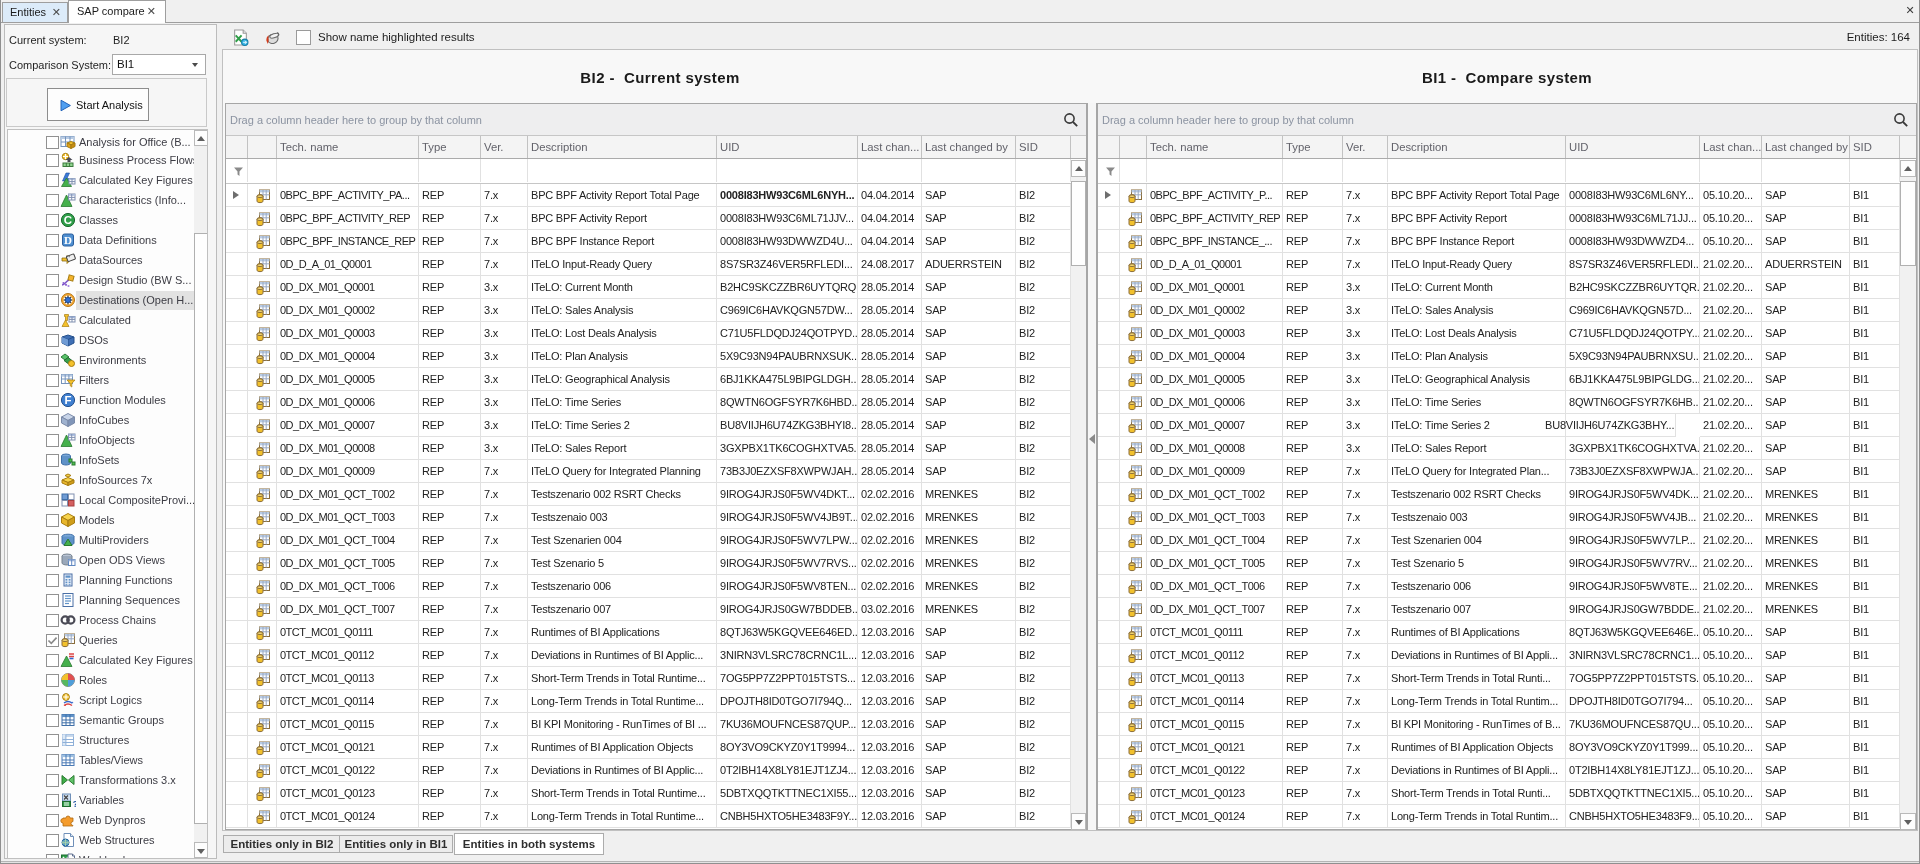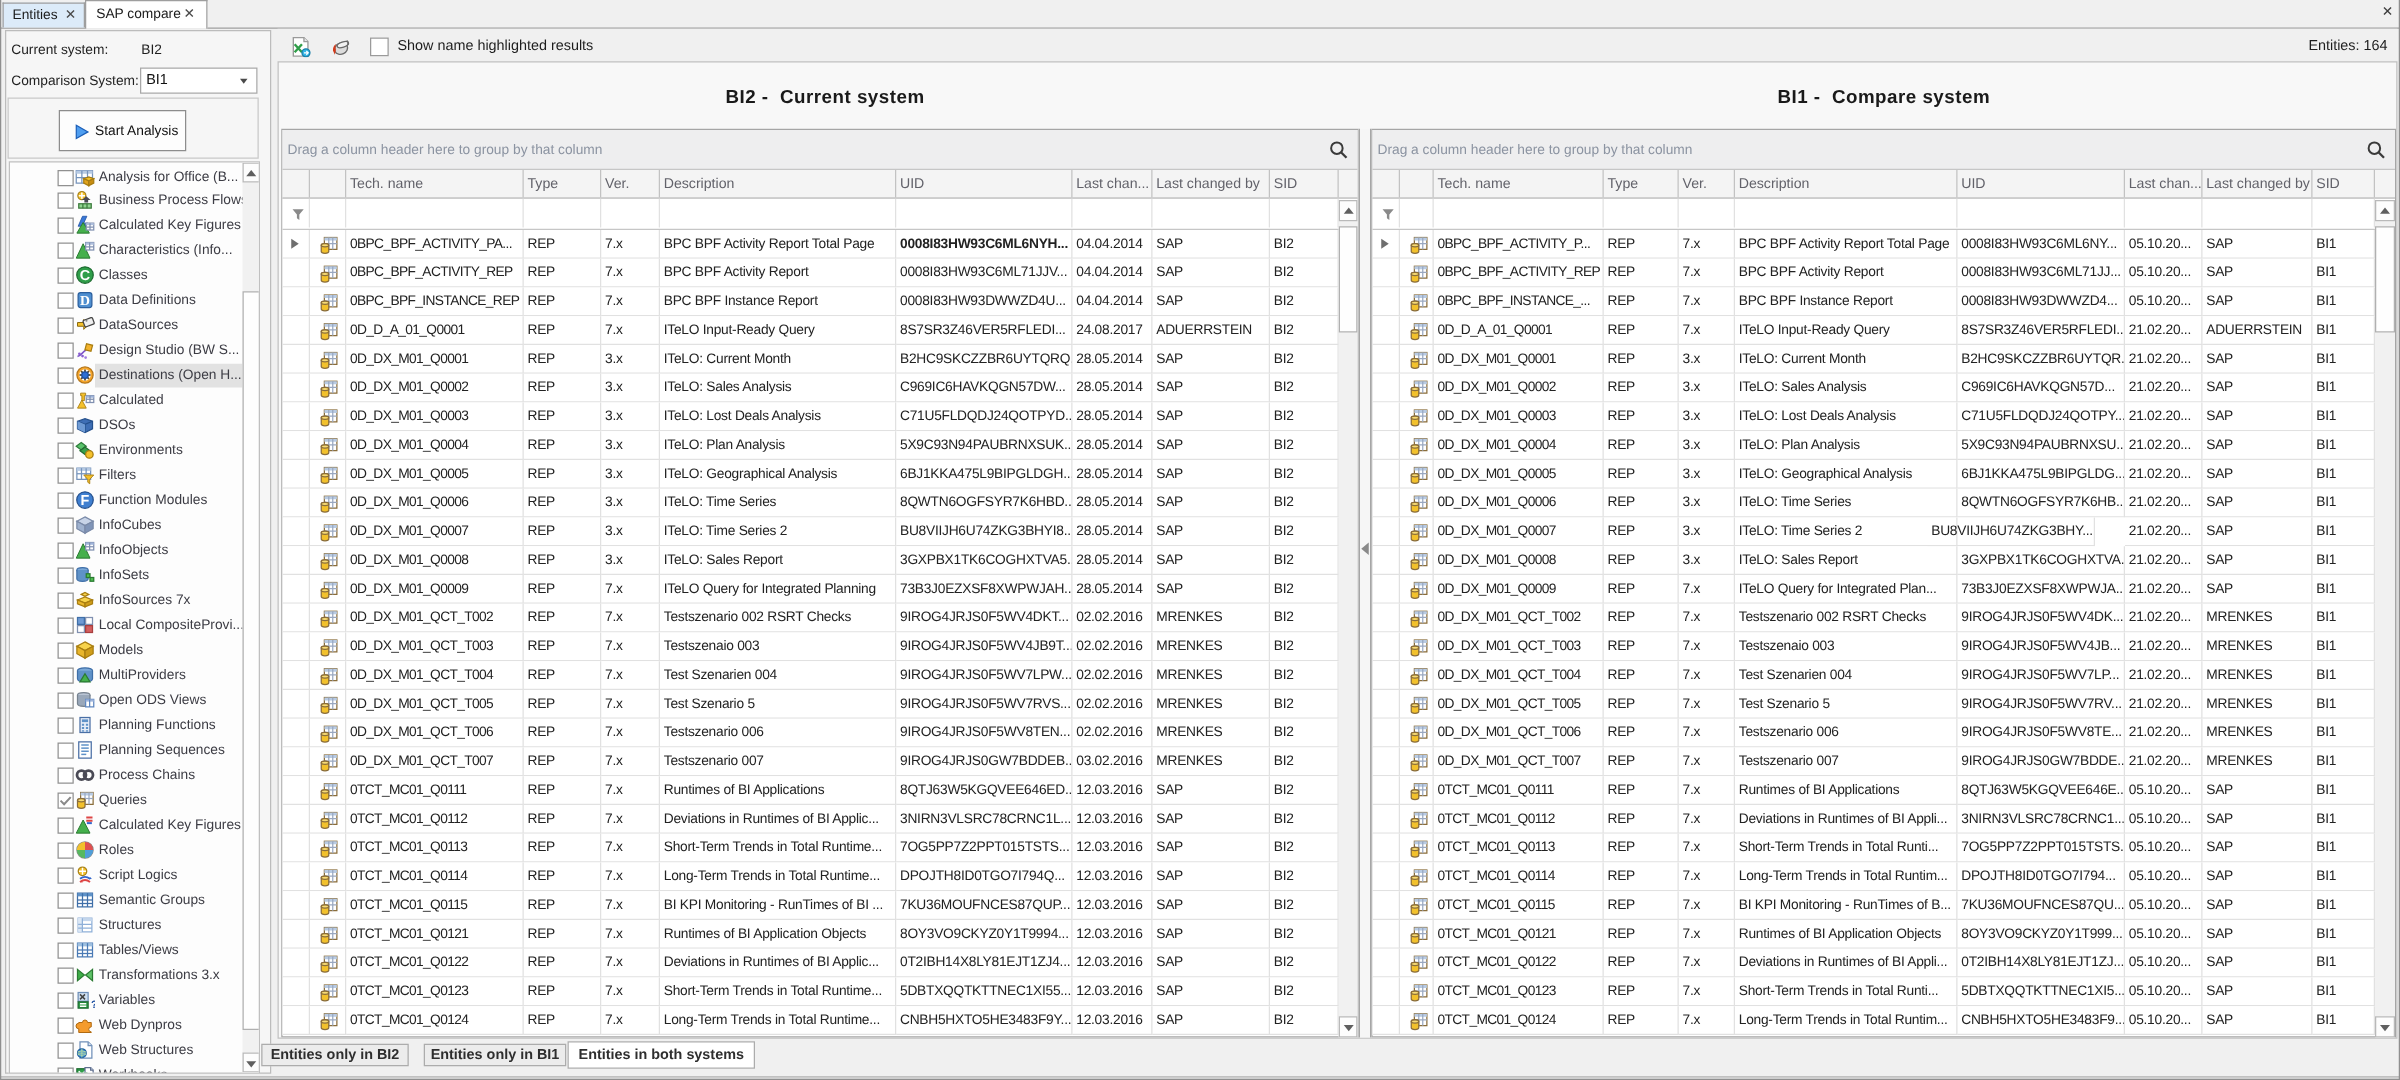--- a/index.html
+++ b/index.html
@@ -1515,16 +1515,16 @@
     <div class="vsb" style="left:802px;top:56px;width:16px;height:670px">
       <div class="sbtnbox" style="top:0;height:17px">
         <div style="margin:5px auto 0;width:0;height:0;border-left:4px solid transparent;border-right:4px solid transparent;border-bottom:5px solid #5f5f5f"></div>
       </div>
       <div class="sthumb" style="top:21px;height:85px"></div>
       <div class="sbtnbox" style="top:653px;height:17px">
         <div style="margin:6px auto 0;width:0;height:0;border-left:4px solid transparent;border-right:4px solid transparent;border-top:5px solid #5f5f5f"></div>
       </div>
     </div>
   </div>
-<div class="ab btab" style="left:209px;top:835px;width:118px;height:18px;line-height:17px">Entities only in BI2</div>
+<div class="ab btab" style="left:223px;top:835px;width:118px;height:18px;line-height:17px">Entities only in BI2</div>
 <div class="ab btab" style="left:339px;top:835px;width:114px;height:18px;line-height:17px">Entities only in BI1</div>
 <div class="ab btab" style="left:454px;top:833px;width:150px;height:22px;line-height:20px;background:#fff;z-index:2">Entities in both systems</div>
 <div class="ab botstrip"></div>
 <div class="ab winborder"></div>
 </body></html>

